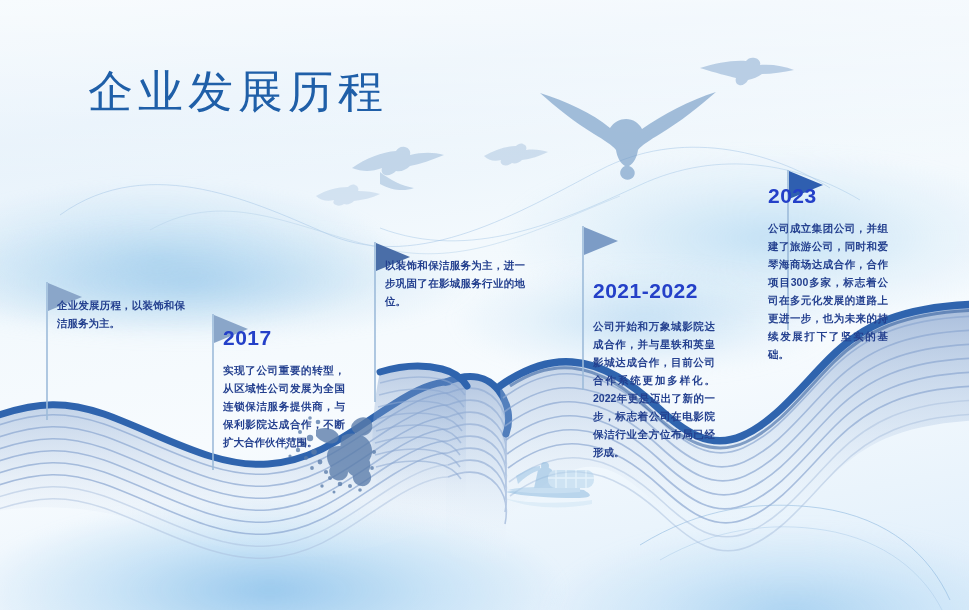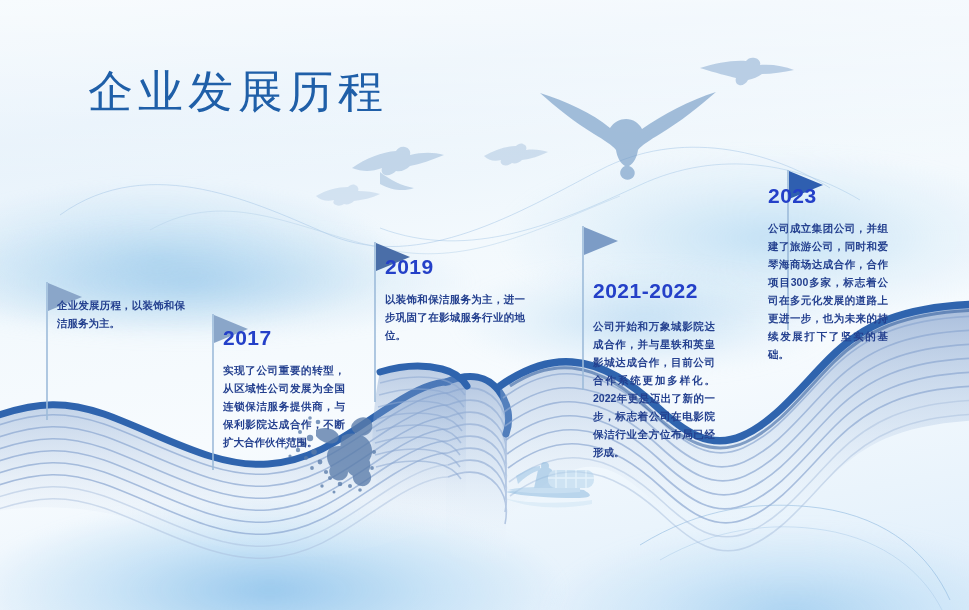--- a/index.html
+++ b/index.html
@@ -361,21 +361,20 @@
   <div class="milestone m2012">
     <div class="m-desc">企业发展历程，以装饰和保洁服务为主。</div>
   </div>
 
   <div class="milestone m2015">
     <div class="m-year">2017</div>
     <div class="m-desc">实现了公司重要的转型，从区域性公司发展为全国连锁保洁服务提供商，与保利影院达成合作，不断扩大合作伙伴范围。</div>
   </div>
 
   <div class="milestone m2019">
-    <div class="m-year">2019</div>
     <div class="m-desc">以装饰和保洁服务为主，进一步巩固了在影城服务行业的地位。</div>
   </div>
 
   <div class="milestone m2021">
     <div class="m-year big">2021-2022</div>
     <div class="m-desc">公司开始和万象城影院达成合作，并与星轶和英皇影城达成合作，目前公司合作系统更加多样化。2022年更是迈出了新的一步，标志着公司在电影院保洁行业全方位布局已经形成。</div>
   </div>
 
   <div class="milestone m2023">
     <div class="m-year">2023</div>

